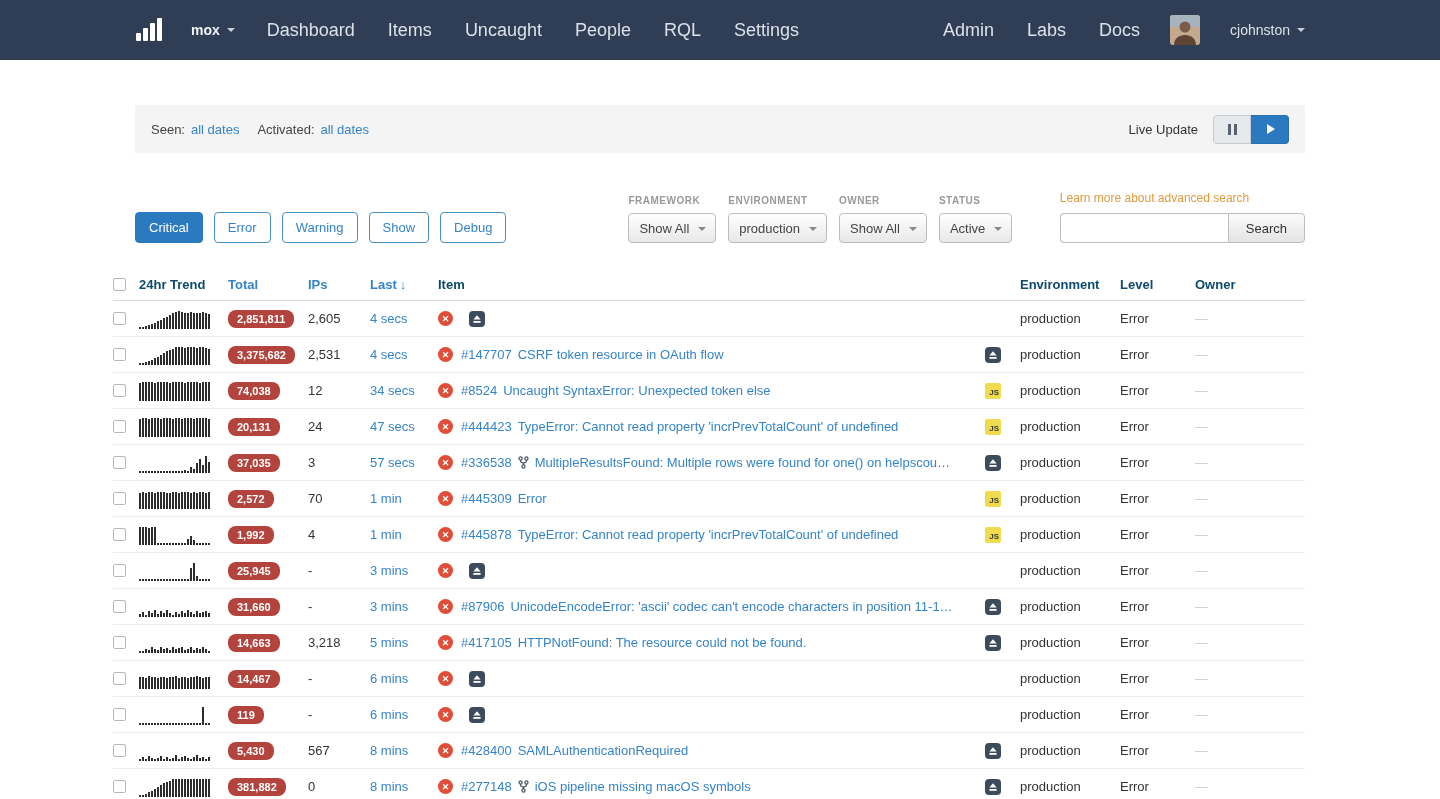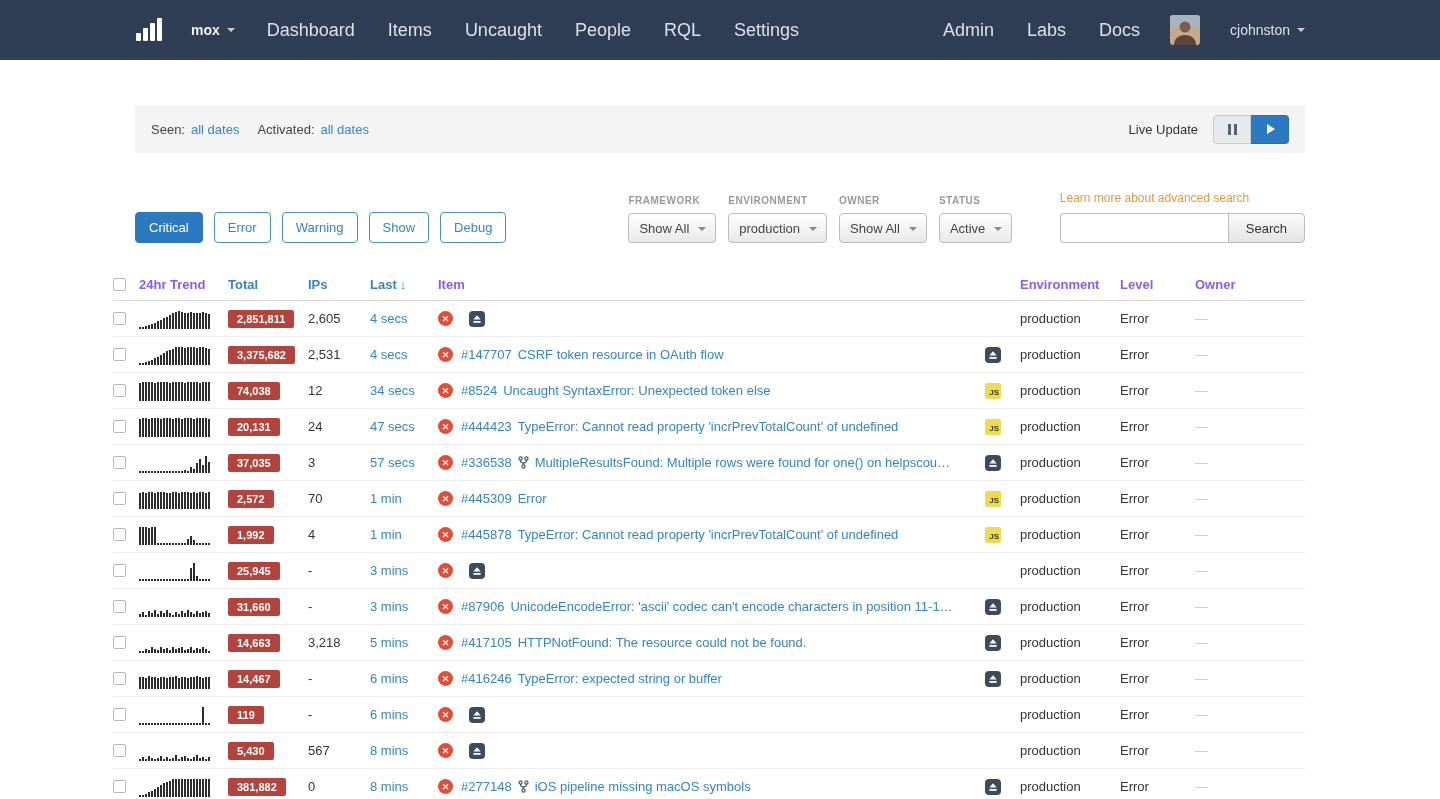--- a/index.html
+++ b/index.html
@@ -66,28 +66,28 @@
   .trow{display:flex;align-items:center;height:36px;border-bottom:1px solid #ededed;}
   .col-check{width:26px;display:flex;align-items:center;}
   .col-trend{width:78px;}
   .col-total{width:86px;padding-left:11px;}
   .col-ips{width:57px;padding-left:5px;}
   .col-last{width:76px;padding-left:10px;}
   .col-item{flex:1;display:flex;align-items:center;min-width:0;padding-left:2px;}
   .col-env{width:102px;padding-left:9px;}
   .col-level{width:72px;padding-left:7px;}
   .col-owner{width:120px;padding-left:10px;}
-  .th-dark{color:#8b5cf6;text-align:center;}
+  .th-dark{color:#0c4a6e;text-align:center;}
   .th-blue{color:var(--link);cursor:pointer;}
   .sort-arrow{color:var(--link);margin-left:3px;}
   .cb{appearance:none;-webkit-appearance:none;width:13px;height:13px;border:1px solid #b3b8bd;border-radius:2px;background:#fff;cursor:pointer;}
   .spark{display:flex;align-items:flex-end;gap:1px;height:20px;width:72px;}
   .spark i{width:2px;background:#2d2d2d;display:block;}
   .badge{display:inline-block;min-width:30px;text-align:center;background:var(--badge);color:#fff;
-         font-size:11px;font-weight:700;padding:3px 9px;border-radius:2px;line-height:12px;}
+         font-size:11px;font-weight:700;padding:3px 9px;border-radius:8px;line-height:12px;}
   .err-icon{width:15px;height:15px;border-radius:50%;background:var(--error);color:#fff;font-size:9px;font-weight:700;
             display:flex;align-items:center;justify-content:center;flex:none;margin-right:8px;}
   .item-link{display:flex;align-items:center;gap:6px;min-width:0;flex:1;color:var(--link);cursor:pointer;}
   .item-id{white-space:nowrap;flex:none;}
   .fork-wrap{display:flex;flex:none;}
   .item-title{overflow:hidden;text-overflow:ellipsis;white-space:nowrap;}
   .js-badge{width:16px;height:16px;background:var(--js);color:#3b3b2f;font-size:8px;font-weight:700;
             display:flex;align-items:flex-end;justify-content:flex-end;border-radius:2px;padding:2px;flex:none;margin:0 10px 0 8px;}
   .py-badge{width:16px;height:16px;border-radius:4px;background:#3d4c5c;display:flex;align-items:center;justify-content:center;flex:none;margin:0 10px 0 8px;}
   .owner-dash{color:#ccc;}
@@ -759,24 +759,20 @@
               <i style="height: 11px;"></i>
               <i style="height: 12px;"></i>
               <i style="height: 12px;"></i>
             </div>
           </div>
           <div class="col-total"><span class="badge">14,467</span></div>
           <div class="col-ips"><span>-</span></div>
           <div class="col-last"><a class="link">6 mins</a></div>
           <div class="col-item">
             <span class="err-icon">✕</span>
-            <a class="item-link">
-              <span class="item-id">#416246</span>
-              <span class="item-title">TypeError: expected string or buffer</span>
-            </a>
             <span class="py-badge">
               <svg width="10" height="10" viewBox="0 0 10 10" aria-hidden="true">
                 <path d="M5 1.2 8.6 5.6 H1.4 Z" fill="#fff"></path>
                 <rect x="1.4" y="7" width="7.2" height="1.8" fill="#fff"></rect>
               </svg>
             </span>
           </div>
           <div class="col-env"><span>production</span></div>
           <div class="col-level"><span>Error</span></div>
           <div class="col-owner"><span class="owner-dash">—</span></div>
@@ -859,20 +855,24 @@
               <i style="height: 4px;"></i>
               <i style="height: 2px;"></i>
               <i style="height: 4px;"></i>
             </div>
           </div>
           <div class="col-total"><span class="badge">5,430</span></div>
           <div class="col-ips"><span>567</span></div>
           <div class="col-last"><a class="link">8 mins</a></div>
           <div class="col-item">
             <span class="err-icon">✕</span>
+            <a class="item-link">
+              <span class="item-id">#428400</span>
+              <span class="item-title">SAMLAuthenticationRequired</span>
+            </a>
             <span class="py-badge">
               <svg width="10" height="10" viewBox="0 0 10 10" aria-hidden="true">
                 <path d="M5 1.2 8.6 5.6 H1.4 Z" fill="#fff"></path>
                 <rect x="1.4" y="7" width="7.2" height="1.8" fill="#fff"></rect>
               </svg>
             </span>
           </div>
           <div class="col-env"><span>production</span></div>
           <div class="col-level"><span>Error</span></div>
           <div class="col-owner"><span class="owner-dash">—</span></div>

